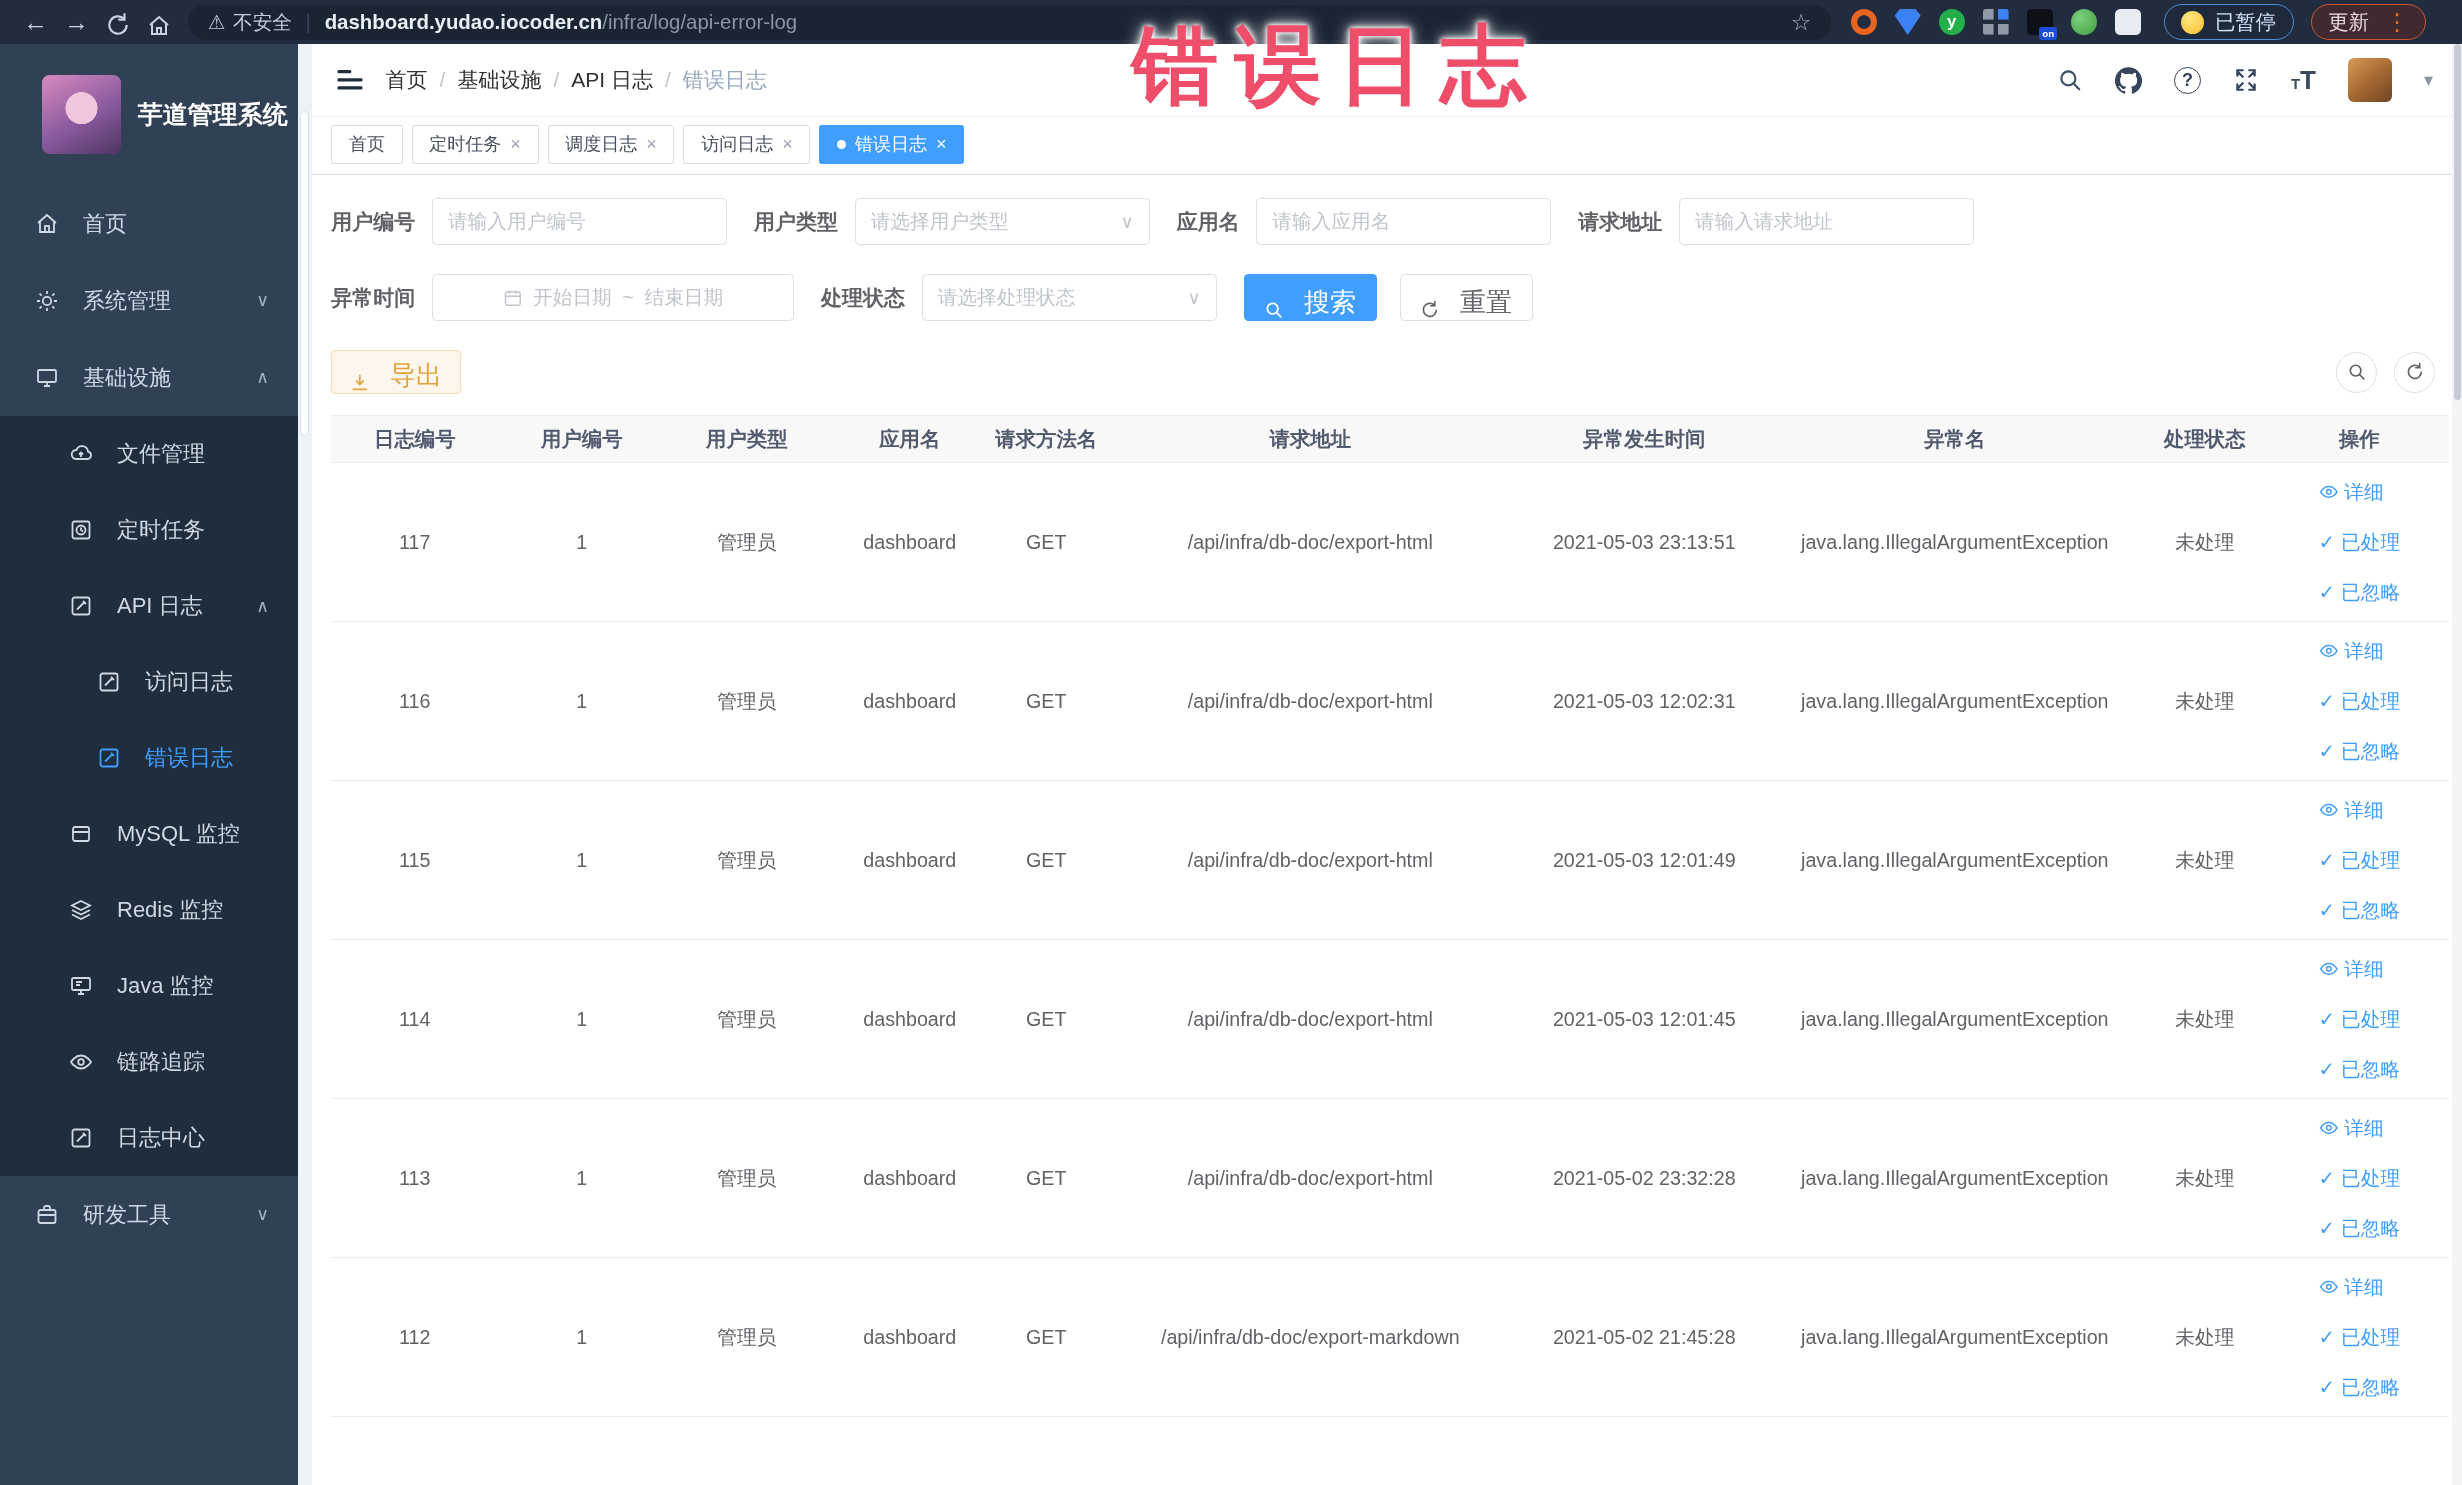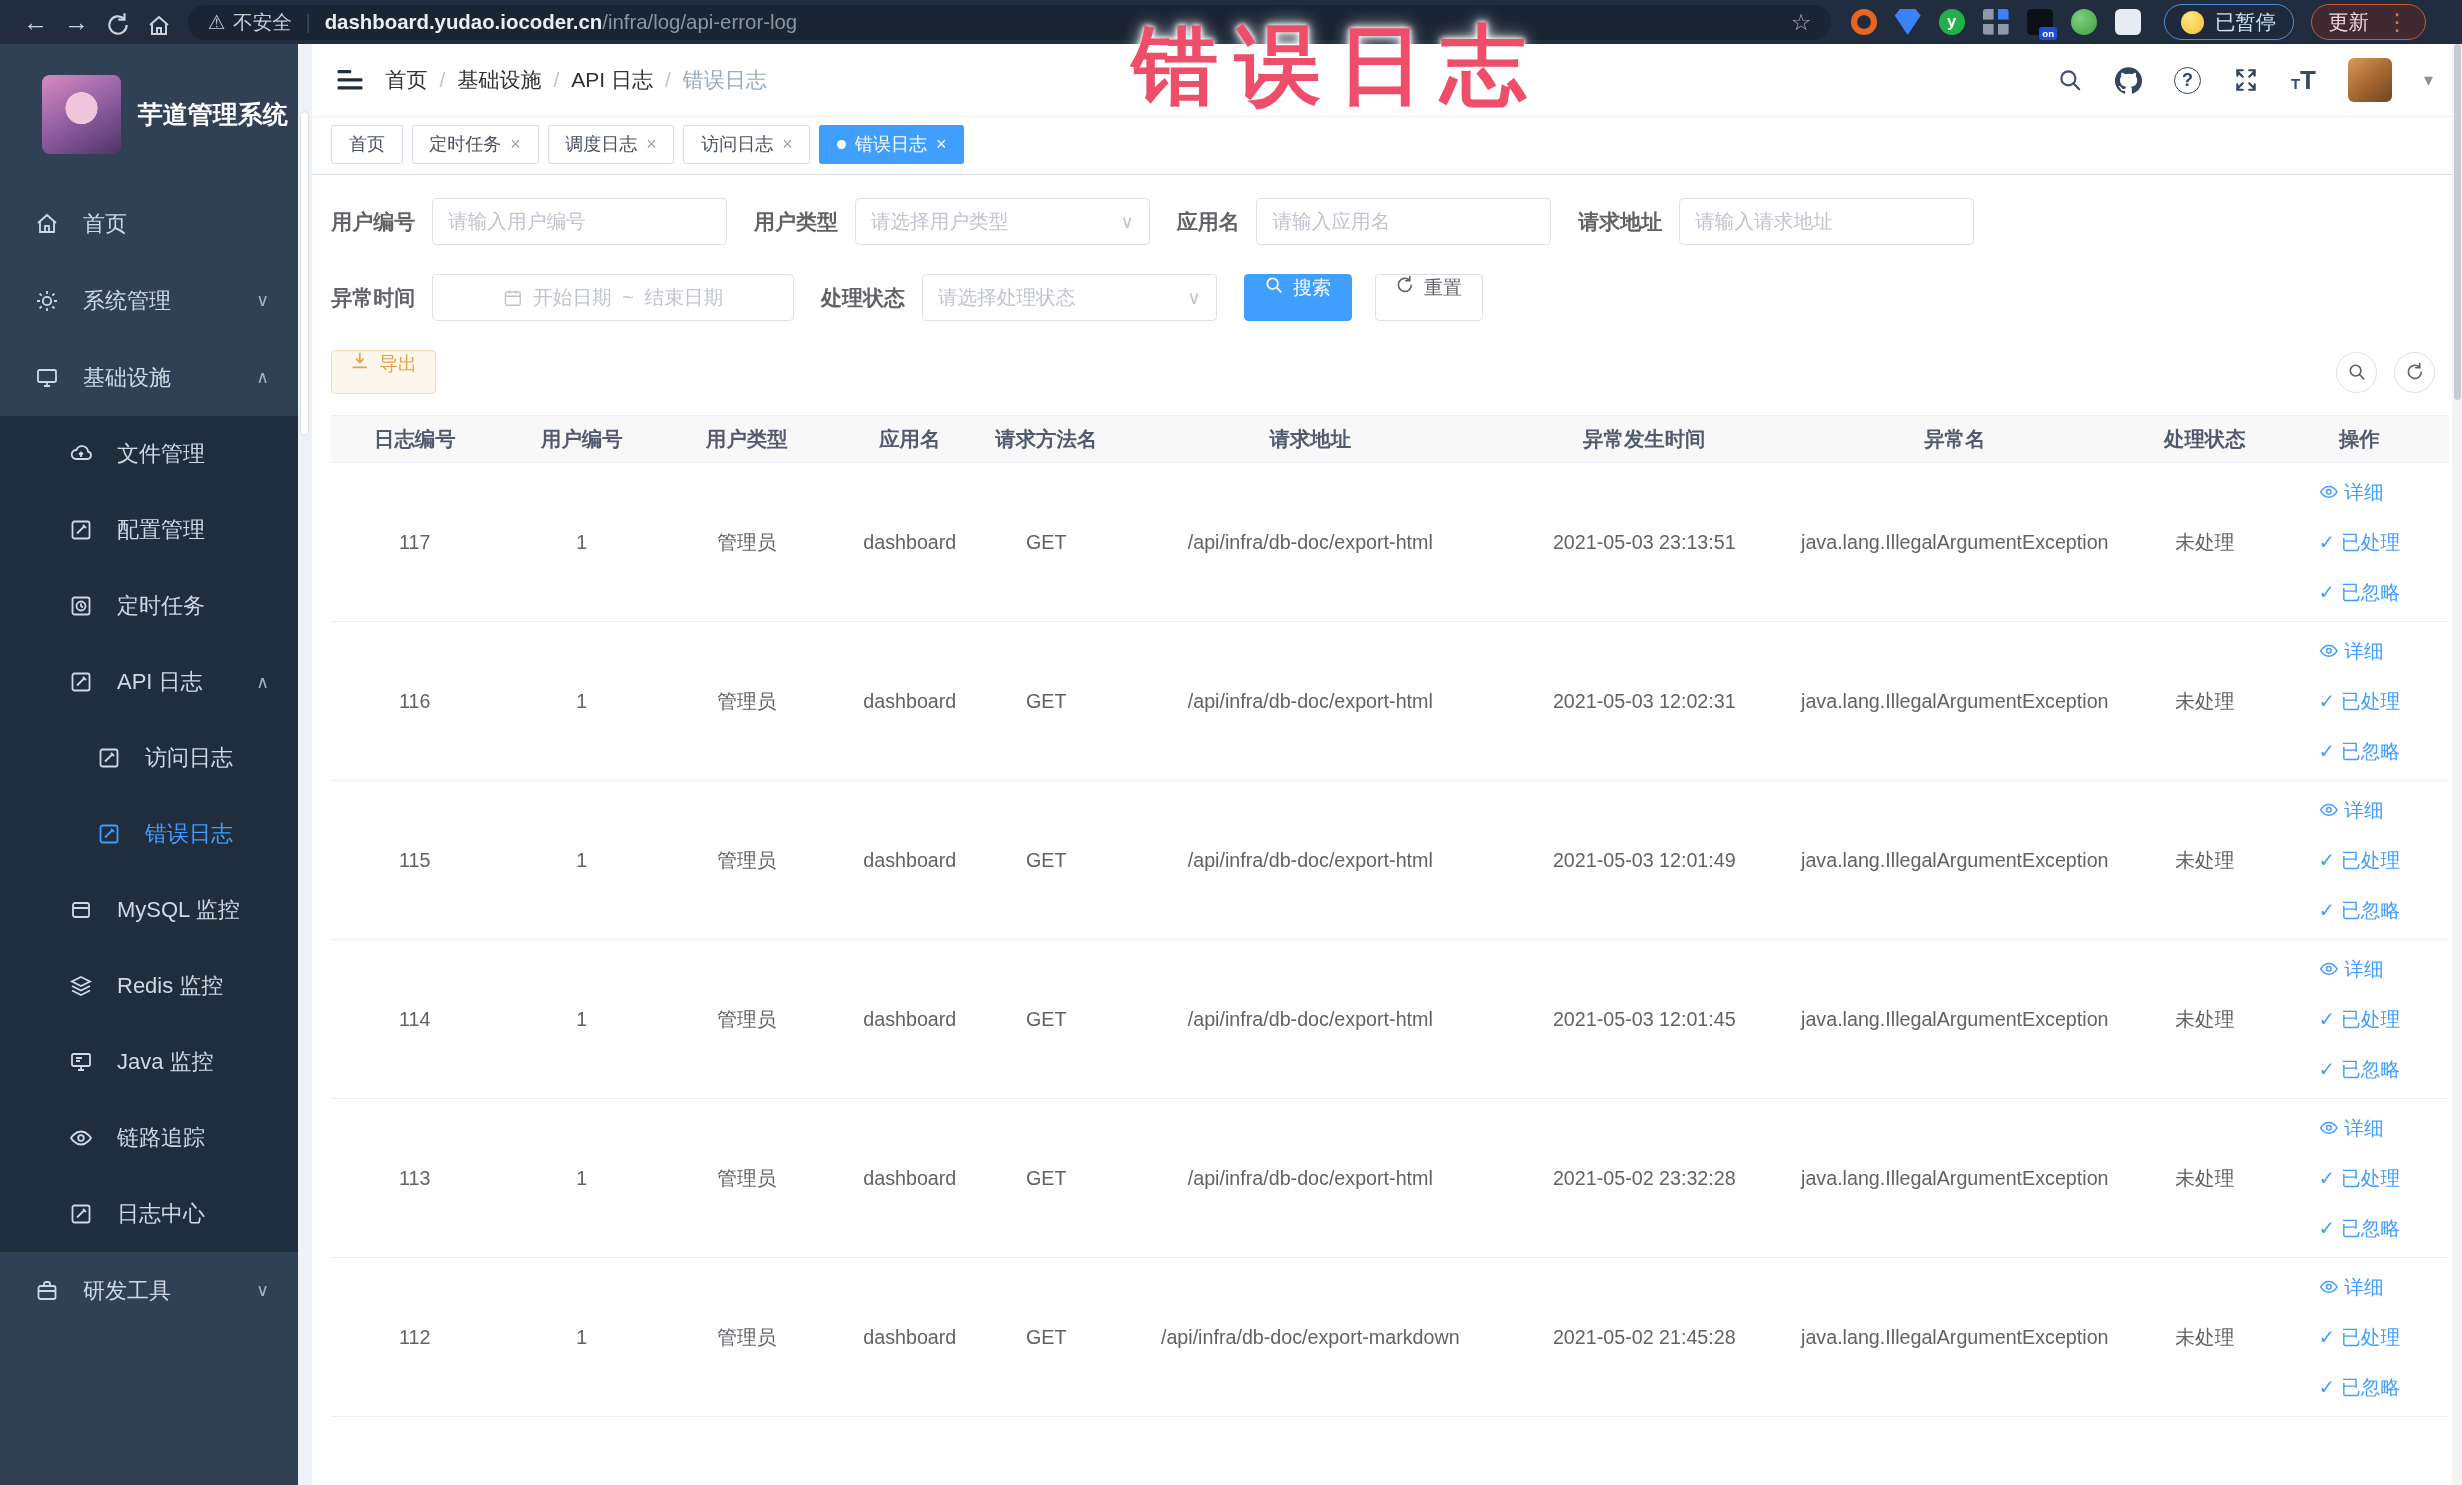--- a/index.html
+++ b/index.html
@@ -103,22 +103,22 @@
     font-size:19.7px; padding:8px 15px; color:#606266; outline:none;
     font-family:"Liberation Sans","DejaVu Sans",sans-serif; }
   .f-input::placeholder { color:#c0c4cc; }
   .f-box { width:295px; height:47px; border:0.8px solid #dcdfe6; border-radius:4.5px;
     display:flex; align-items:center; padding:0 15px; background:#fff; cursor:pointer; }
   .f-box .ph { color:#c0c4cc; font-size:19.7px; }
   .f-box .caret { margin-left:auto; color:#c0c4cc; font-size:18px; }
   .f-date { width:362px; gap:10.6px; justify-content:center; }
   .f-date .ph { flex:0 0 auto; }
   .mr { margin-right:27px; }
-  .btn { height:47px; border-radius:4.5px; font-size:19px; display:inline-flex;
-    align-items:flex-start; gap:9px; padding:0 19.7px; cursor:pointer; border:0.8px solid transparent; }
+  .btn { height:47px; border-radius:4.5px; font-size:26px; display:inline-flex;
+    align-items:flex-end; gap:20px; padding:0 19.7px; cursor:pointer; border:0.8px solid transparent; }
   .btn-search { background:#409eff; color:#fff; }
   .btn-reset { background:#fff; color:#606266; border-color:#dcdfe6; margin-left:23px; }
 
   .toolbar-row { display:flex; align-items:center; margin:1.5px 0 21px; }
   .btn-export { height:44px; background:#fdf6ec; border-color:#f5dab1; color:#e6a23c; padding:0 18px; }
   .round-btns { margin-left:auto; display:flex; gap:16.7px; margin-right:12px; }
   .round-btn { width:41px; height:41px; border-radius:50%; border:0.8px solid #dcdfe6;
     display:flex; align-items:center; justify-content:center; color:#5f6368;
     background:#fff; cursor:pointer; }
 
@@ -238,29 +238,20 @@
 
     <div class="submenu">
       <div class="menu-item sub">
         <span class="mi-icon">
           <svg width="24" height="24" viewBox="0 0 24 24" fill="none" stroke-width="1.8">
               <path d="M7 17a4.5 4.5 0 1 1 .4-9A6 6 0 0 1 19 9.5 3.8 3.8 0 0 1 18.5 17H7z"></path>
               <path d="M12 15v-4M10 12.5 12 10.5l2 2"></path>
             </svg>
         </span>
         <span class="mi-label">文件管理</span>
-      </div>
-      <div class="menu-item sub">
-        <span class="mi-icon">
-          <svg width="24" height="24" viewBox="0 0 24 24" fill="none" stroke-width="1.8">
-              <rect x="3.5" y="3.5" width="17" height="17" rx="2"></rect>
-              <path d="M8 15.5 15.5 8M14 7l3 3"></path>
-            </svg>
-        </span>
-        <span class="mi-label">配置管理</span>
       </div>
       <div class="menu-item sub">
         <span class="mi-icon">
           <svg width="24" height="24" viewBox="0 0 24 24" fill="none" stroke-width="1.8">
               <rect x="3.5" y="3.5" width="17" height="17" rx="2"></rect>
               <circle cx="12" cy="12" r="4.5"></circle>
               <path d="M12 9.5V12l2 1.4"></path>
             </svg>
         </span>
         <span class="mi-label">定时任务</span>

